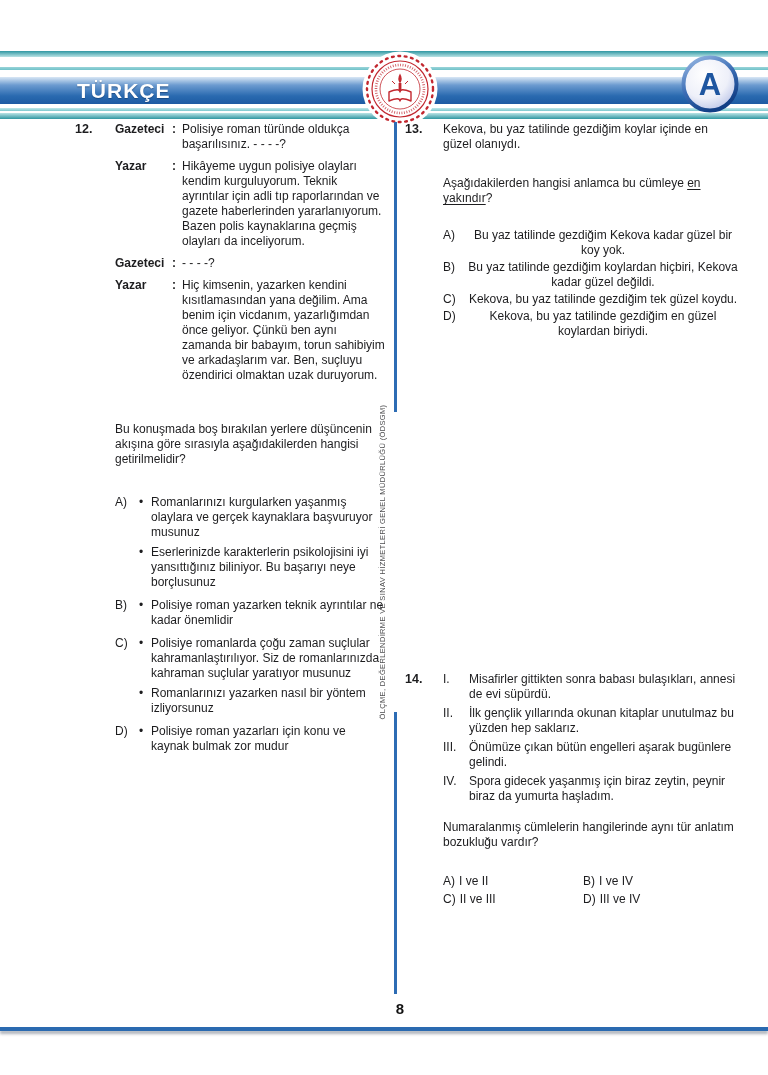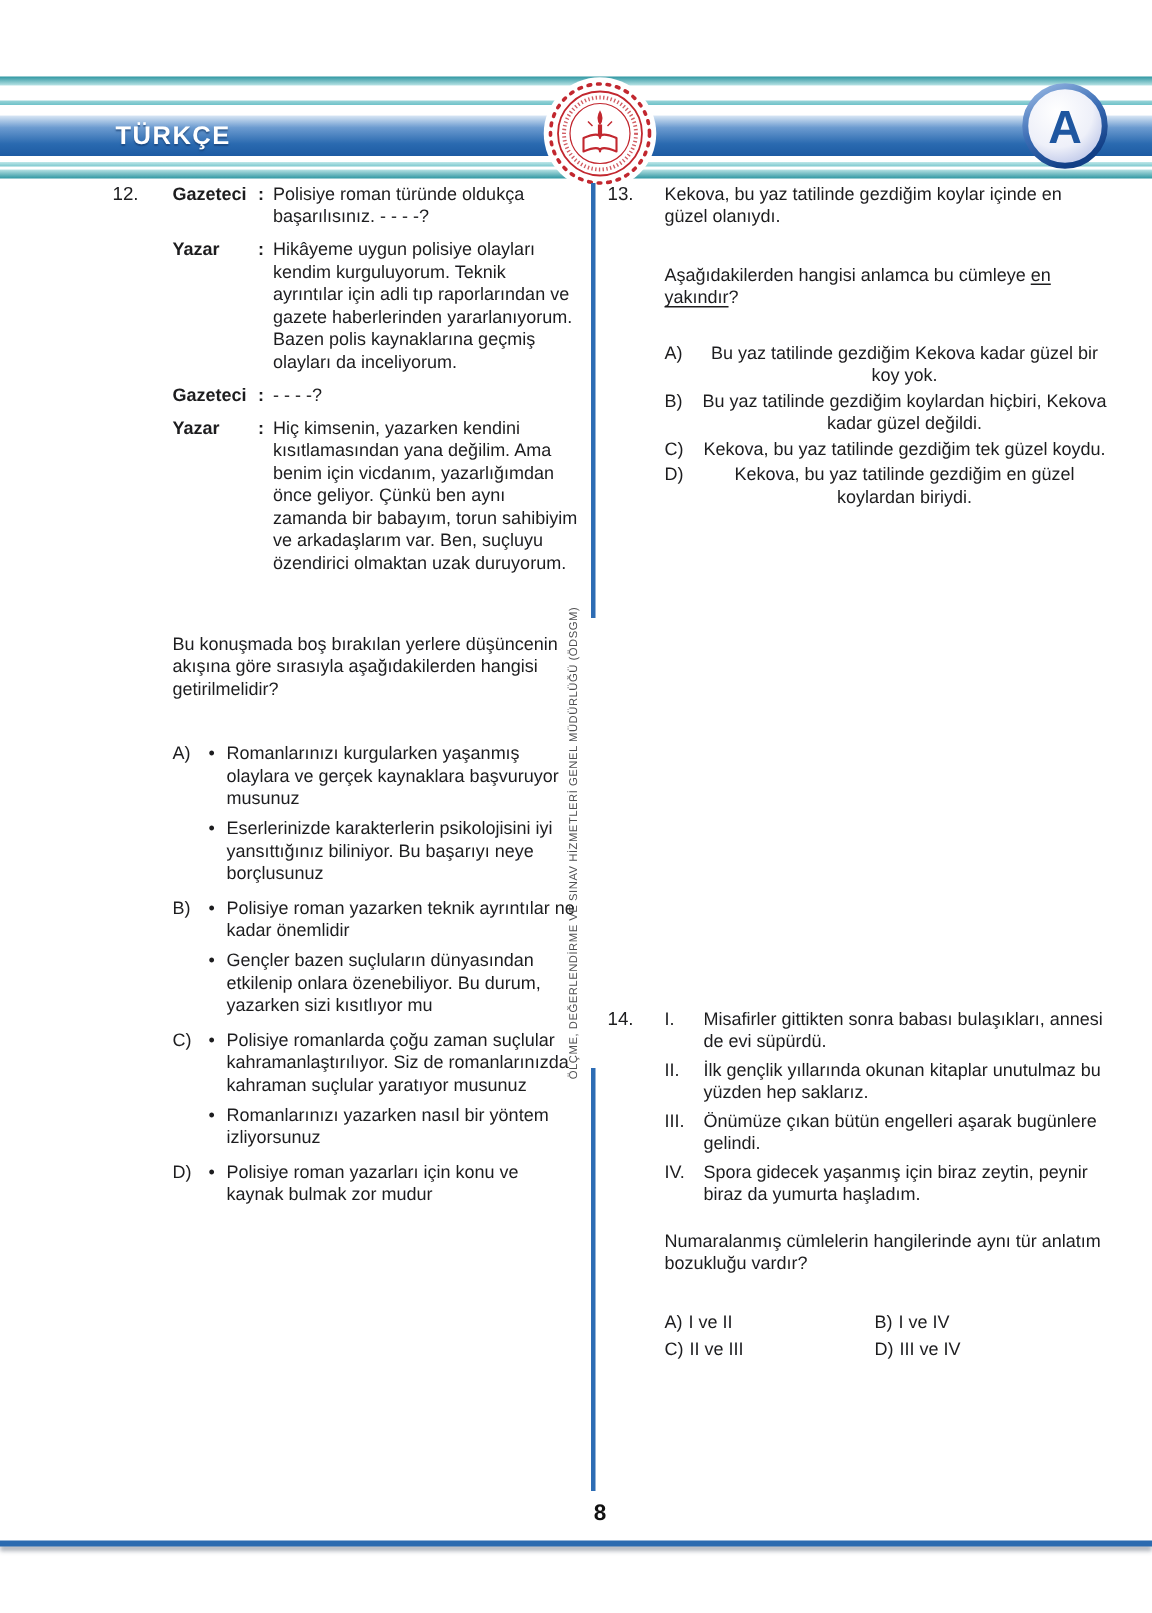--- a/index.html
+++ b/index.html
@@ -10,28 +10,28 @@
   }
   
   .stripe{position:absolute;left:0;width:768px;}
   .stripe-t1{top:51px;height:6px;background:linear-gradient(180deg,#2f97a2,#b9e3e5);}
   .stripe-t2{top:67px;height:3px;background:linear-gradient(180deg,#9ad4d9,#6fc2c9);}
   .blue-bar{top:77px;height:27px;background:linear-gradient(180deg,#d9e7f5 0%,#6c9bd0 30%,#2a6ab0 70%,#1d5ba3 100%);}
   .stripe-b1{top:108px;height:3px;background:linear-gradient(180deg,#bfe7e9,#7cc8ce);}
   .stripe-b2{top:113px;height:6px;background:linear-gradient(180deg,#b9e3e5,#2f97a2);}
   .subject-title{
     position:absolute;left:77px;top:77px;height:27px;display:flex;align-items:center;
-    color:#ffffff;font-weight:bold;font-size:17px;letter-spacing:1px;
+    color:#ffffff;font-weight:bold;font-size:21px;letter-spacing:1px;
     text-shadow:0 1px 1px rgba(20,60,110,.65);
   }
   .logo-wrap{position:absolute;left:362px;top:51px;width:76px;height:76px;}
   .badge-wrap{position:absolute;left:681px;top:55px;width:58px;height:58px;}
   
   .question{position:absolute;display:flex;align-items:flex-start;}
-  .qnum{font-weight:normal;font-size:12.5px;flex:0 0 auto;}
+  .qnum{font-weight:bold;font-size:12.5px;flex:0 0 auto;}
   #q12{left:75px;top:122px;width:312px;}
   #q12 .qnum{width:40px;}
   #q13{left:405px;top:122px;width:334px;}
   #q13 .qnum{width:38px;}
   #q14{left:405px;top:672px;width:334px;}
   #q14 .qnum{width:38px;}
   .qbody{flex:1 1 auto;min-width:0;}
   
   .dlg-row{display:flex;margin-bottom:7px;}
   .spk{width:57px;font-weight:bold;flex:0 0 auto;}
@@ -151,21 +151,20 @@
         <span class="optlabel">A)</span>
         <div class="bullets">
           <div class="bullet">Romanlarınızı kurgularken yaşanmış olaylara ve gerçek kaynaklara başvuruyor musunuz</div>
           <div class="bullet">Eserlerinizde karakterlerin psikolojisini iyi yansıttığınız biliniyor. Bu başarıyı neye borçlusunuz</div>
         </div>
       </div>
       <div class="q12-opt">
         <span class="optlabel">B)</span>
         <div class="bullets">
           <div class="bullet">Polisiye roman yazarken teknik ayrıntılar ne kadar önemlidir</div>
-          <div class="bullet">Gençler bazen suçluların dünyasından etkilenip onlara özenebiliyor. Bu durum, yazarken sizi kısıtlıyor mu</div>
         </div>
       </div>
       <div class="q12-opt">
         <span class="optlabel">C)</span>
         <div class="bullets">
           <div class="bullet">Polisiye romanlarda çoğu zaman suçlular kahramanlaştırılıyor. Siz de romanlarınızda kahraman suçlular yaratıyor musunuz</div>
           <div class="bullet">Romanlarınızı yazarken nasıl bir yöntem izliyorsunuz</div>
         </div>
       </div>
       <div class="q12-opt">

